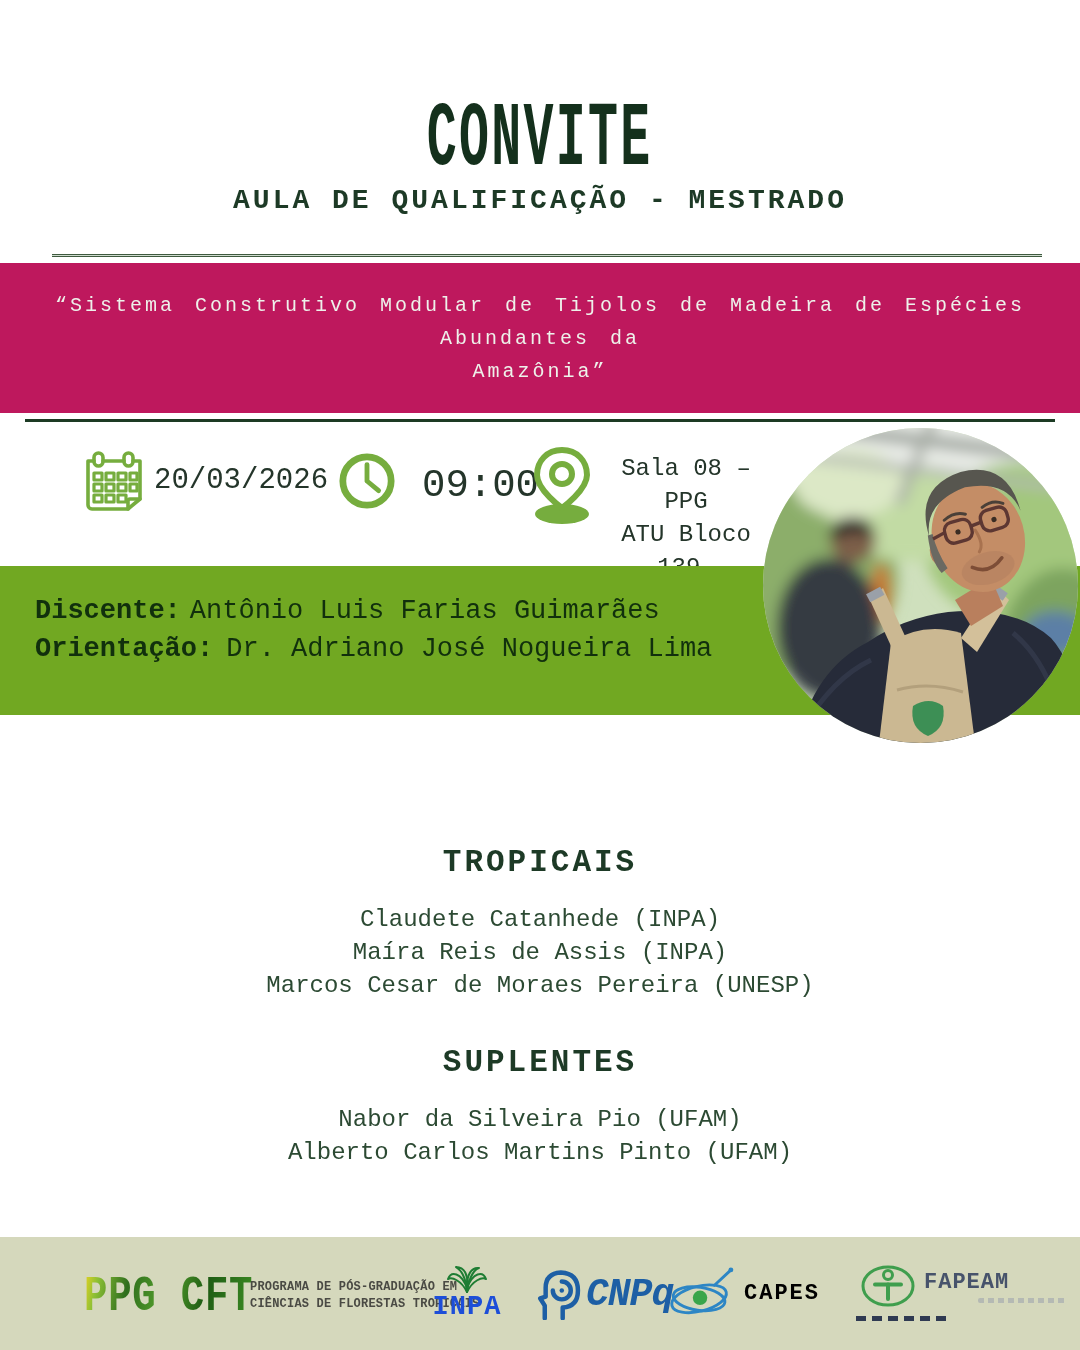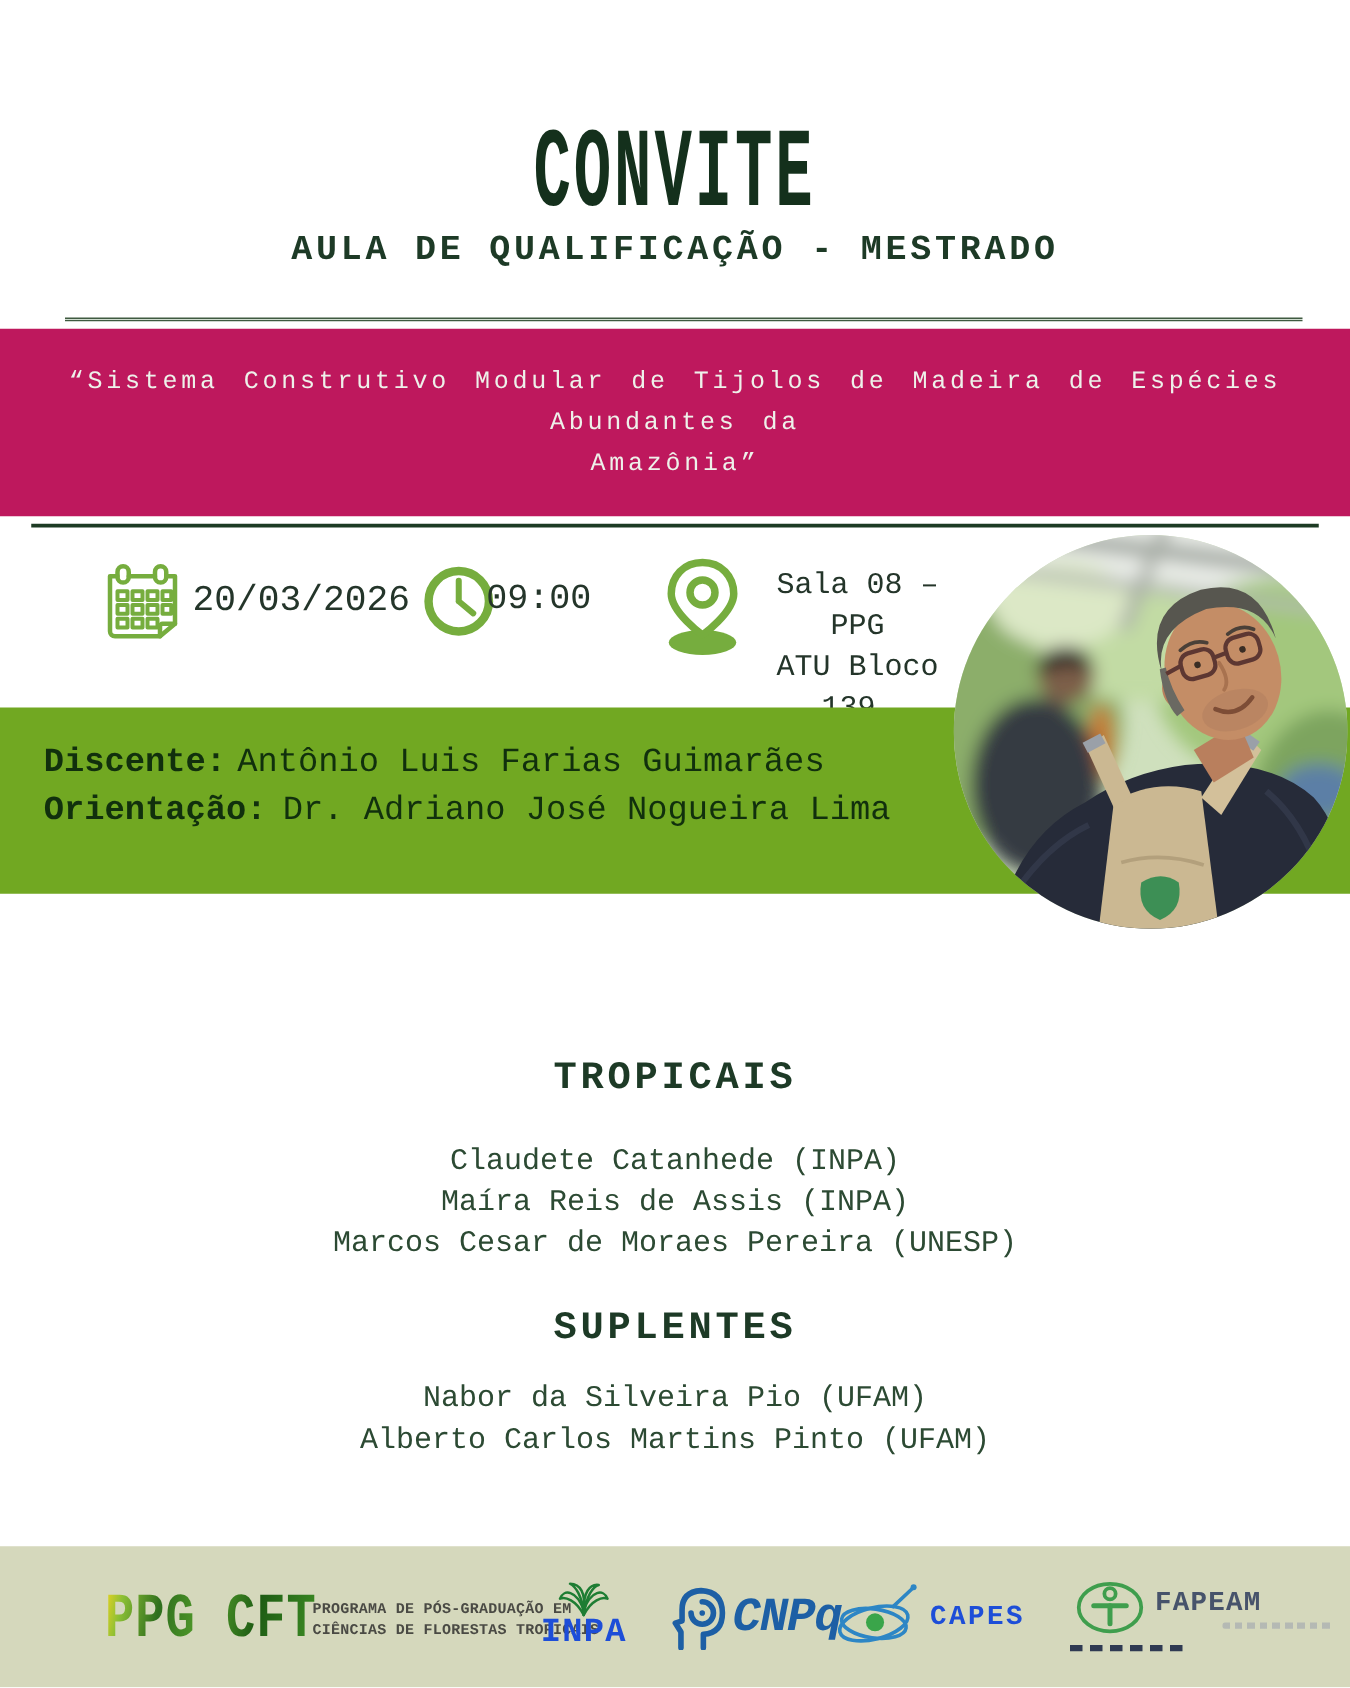--- a/index.html
+++ b/index.html
@@ -20,58 +20,58 @@
     display:flex;align-items:center;justify-content:center;}
   .quote{max-width:1010px;text-align:center;color:#eef1ea;font-size:20px;
     letter-spacing:3px;word-spacing:5px;line-height:33px;}
   .quote span{display:block;}
   .divider2{position:absolute;top:419px;left:25px;width:1030px;height:3px;background:#1d3b24;}
   
   .icon-abs{position:absolute;}
   .cal-icon{top:449px;left:84px;width:60px;height:64px;}
   .date-text{position:absolute;top:464px;left:154px;font-size:29px;color:#24352a;}
   .clock-icon{top:452px;left:338px;width:58px;height:58px;}
-  .time-text{position:absolute;top:464px;left:389px;font-size:28px;color:#24352a;}
+  .time-text{position:absolute;top:464px;left:422px;font-size:39px;color:#24352a;}
   .pin-icon{top:444px;left:528px;width:68px;height:82px;}
   .loc-text{position:absolute;top:452px;left:596px;width:180px;text-align:center;
     font-size:24px;line-height:33px;color:#24352a;}
   .loc-text span{display:block;}
   
   .green-band{position:absolute;top:566px;left:0;width:1080px;height:149px;background:#71a822;}
   .person-lines{position:absolute;top:592px;left:35px;color:#11300d;font-size:27px;line-height:38px;}
   .person-lines .lbl{font-weight:800;}
   .person-lines .nm{margin-left:9px;}
   .person-lines .nm2{margin-left:13px;}
   
   .portrait{position:absolute;top:428px;left:763px;width:315px;height:315px;}
   
   .sec-heading{position:absolute;left:0;width:1080px;text-align:center;
     font-size:31px;font-weight:800;letter-spacing:3px;color:#1d3a26;}
   .h-titulares{top:845px;}
   .h-suplentes{top:1045px;}
   .names{position:absolute;left:0;width:1080px;text-align:center;
     font-size:24px;line-height:33px;color:#2c4a33;}
-  .n-titulares{top:903px;margin-top:10px;}
+  .n-titulares{top:903px;}
   .n-suplentes{top:1103px;}
   .names div{display:block;}
   
   .footer{position:absolute;top:1237px;left:0;width:1080px;height:113px;background:#d5d8bc;}
   .ppg-logo{position:absolute;top:1268px;left:84px;font-size:50px;font-weight:800;
     letter-spacing:1px;transform:scaleX(0.78);transform-origin:left top;white-space:nowrap;
     color:#2e7a1e;
     background:linear-gradient(105deg,#f2d51f 0%,#8bbf35 9%,#2e6e1d 26%,#55a02c 48%,#1e5c14 70%,#3f8f25 100%);
     -webkit-background-clip:text;background-clip:text;-webkit-text-fill-color:transparent;}
   .ppg-caption{position:absolute;top:1279px;left:250px;font-size:12px;font-weight:700;
     color:#4a4a44;line-height:17px;letter-spacing:0.2px;}
   .inpa{position:absolute;top:1264px;left:424px;width:86px;text-align:center;}
   .inpa-label{font-size:27px;font-weight:800;color:#1d4ed8;margin-top:-7px;letter-spacing:1px;}
   .cnpq{position:absolute;top:1268px;left:536px;display:flex;align-items:center;}
   .cnpq-label{font-size:38px;font-weight:800;font-style:italic;color:#1d5fa5;margin-left:2px;letter-spacing:-1px;}
   .capes{position:absolute;top:1266px;left:666px;display:flex;align-items:center;}
-  .capes-label{font-size:22px;font-weight:800;color:#1d4ed8;letter-spacing:2px;margin-left:8px;}
+  .capes-label{font-size:22px;font-weight:800;color:#000000;letter-spacing:2px;margin-left:8px;}
   .fapeam{position:absolute;top:1264px;left:860px;}
   .fapeam-row{display:flex;align-items:center;}
   .fapeam-label{font-size:22px;font-weight:800;color:#47536b;letter-spacing:1px;margin-left:8px;}
   .fapeam-sub{height:5px;width:88px;margin:3px 0 0 62px;border-radius:2px;
     background:repeating-linear-gradient(to right,#9aa0ad 0 6px,transparent 6px 10px);opacity:.55;}
   .fapeam-dashes{display:flex;gap:6px;margin:8px 0 0 -4px;}
   .fapeam-dashes i{display:block;width:10px;height:5px;background:#2f3a52;}
 </style>
 </head>
 <body>

